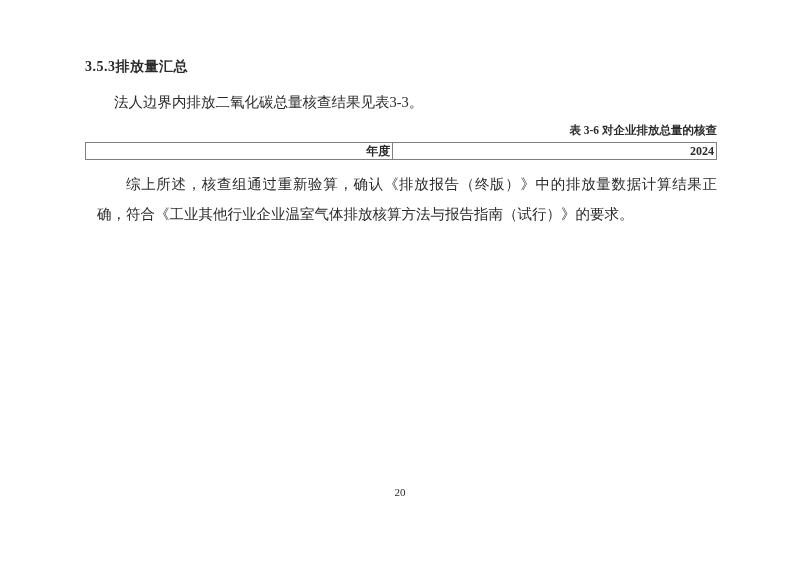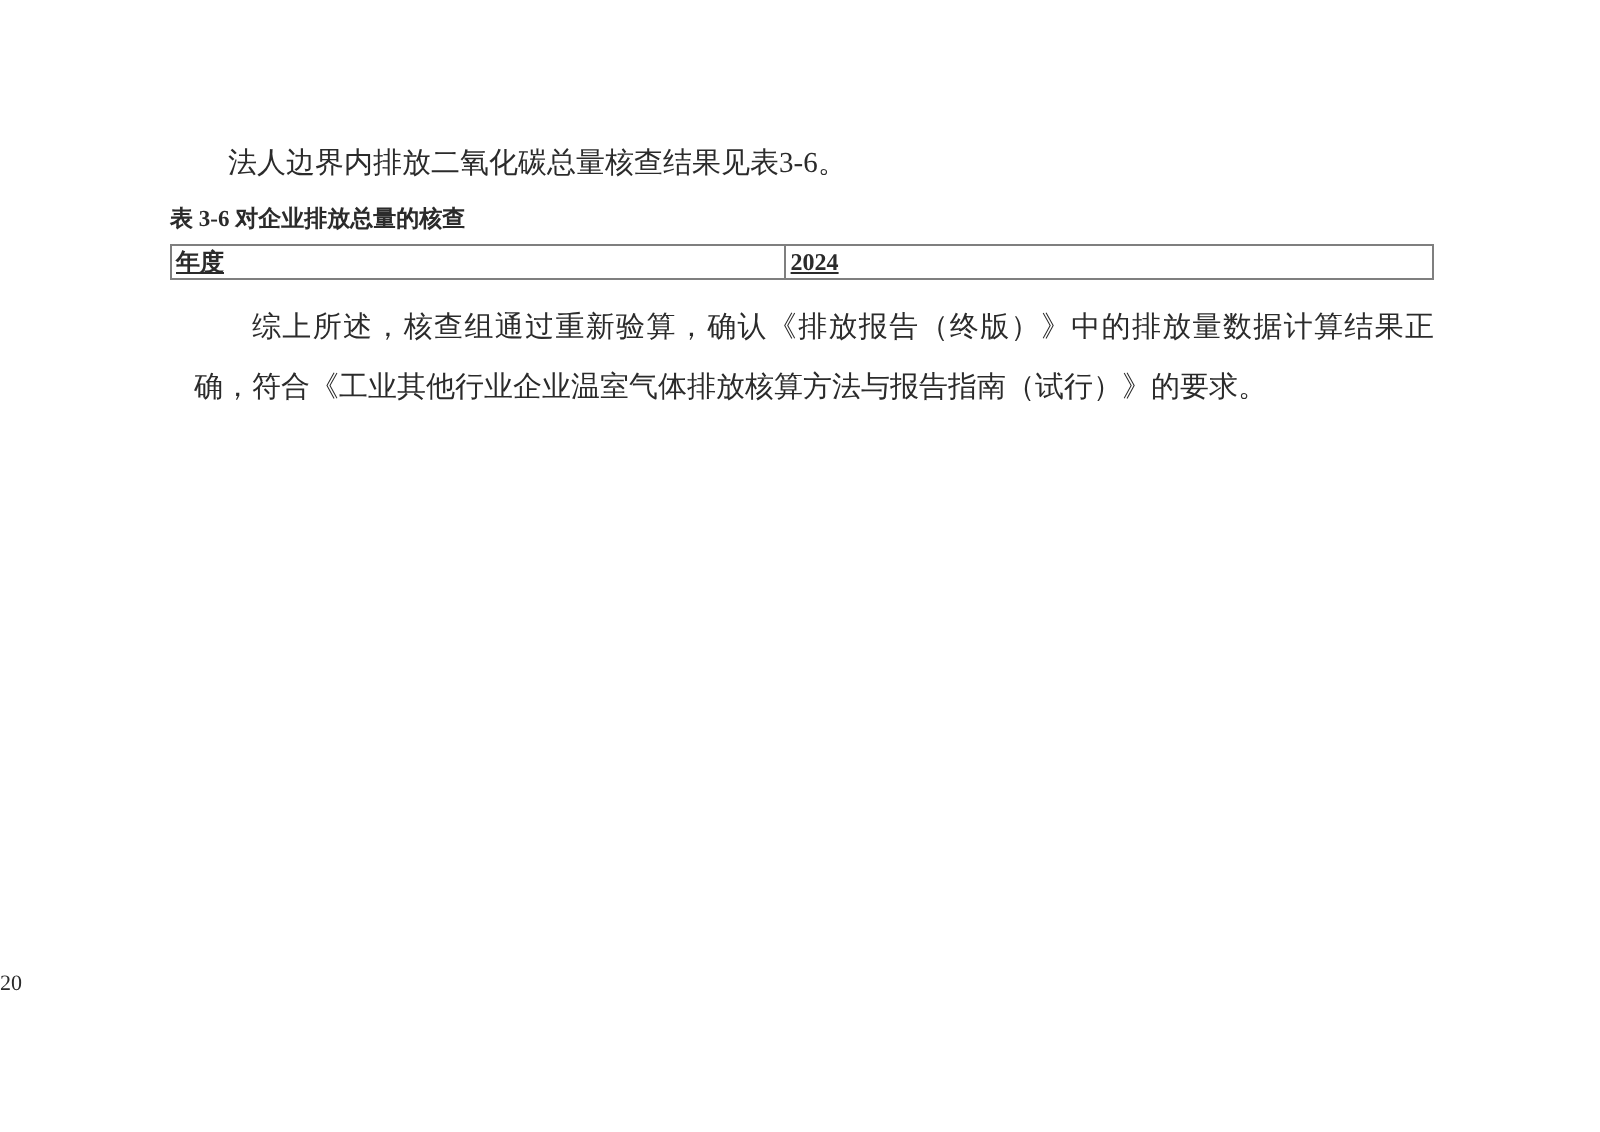--- a/index.html
+++ b/index.html
@@ -29,71 +29,72 @@
   }
   .intro-paragraph {
     font-size: 14.5px;
     margin: 15px 0 0 0;
     line-height: 20px;
     text-indent: 2em;
   }
   .table-caption {
     font-size: 11.5px;
     font-weight: bold;
-    text-align: left;
+    text-align: right;
     margin-top: 11px;
     margin-bottom: 5px;
     line-height: 14px;
   }
   table.data-table {
     width: 100%;
     border-collapse: collapse;
     table-layout: fixed;
   }
   table.data-table th,
   table.data-table td {
     border: 1px solid #7f7f7f;
     height: 16px;
     padding: 0 2px;
     font-size: 12px;
-    text-align: left;
+    text-align: right;
     vertical-align: middle;
     line-height: 16px;
-    text-decoration: underline;
   }
   table.data-table th {
     font-weight: bold;
   }
   table.data-table col.col-label { width: 48.7%; }
   table.data-table col.col-value { width: 51.3%; }
   .conclusion-paragraph {
     font-size: 14.5px;
     margin: 9px 0 0 12px;
     line-height: 30px;
     text-align: justify;
     text-justify: inter-character;
     text-indent: 2em;
   }
   .page-number {
     position: absolute;
     left: 0;
     right: 0;
     top: 486px;
+    text-align: center;
     font-size: 11px;
     color: #2b2b2b;
   }
 </style>
 </head>
 <body>
 
 <div class="page">
   <div class="content">
 
+    <h3 class="section-heading">3.5.3排放量汇总</h3>
 
-    <p class="intro-paragraph">法人边界内排放二氧化碳总量核查结果见表3-6。</p>
+    <p class="intro-paragraph">法人边界内排放二氧化碳总量核查结果见表3-3。</p>
 
     <div class="table-caption">表 3-6  对企业排放总量的核查</div>
 
     <table class="data-table">
       <colgroup>
         <col class="col-label">
         <col class="col-value">
       </colgroup>
       <thead>
         <tr>

